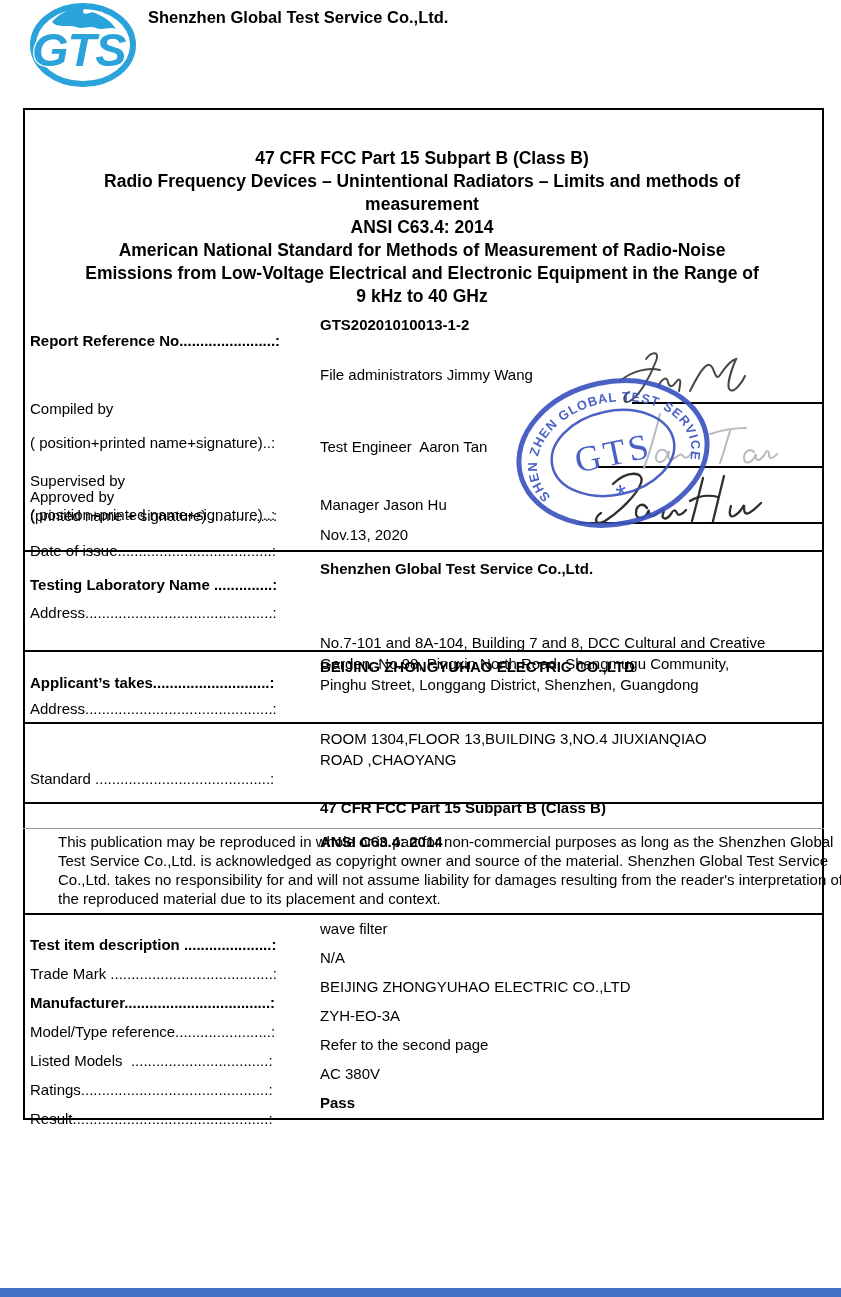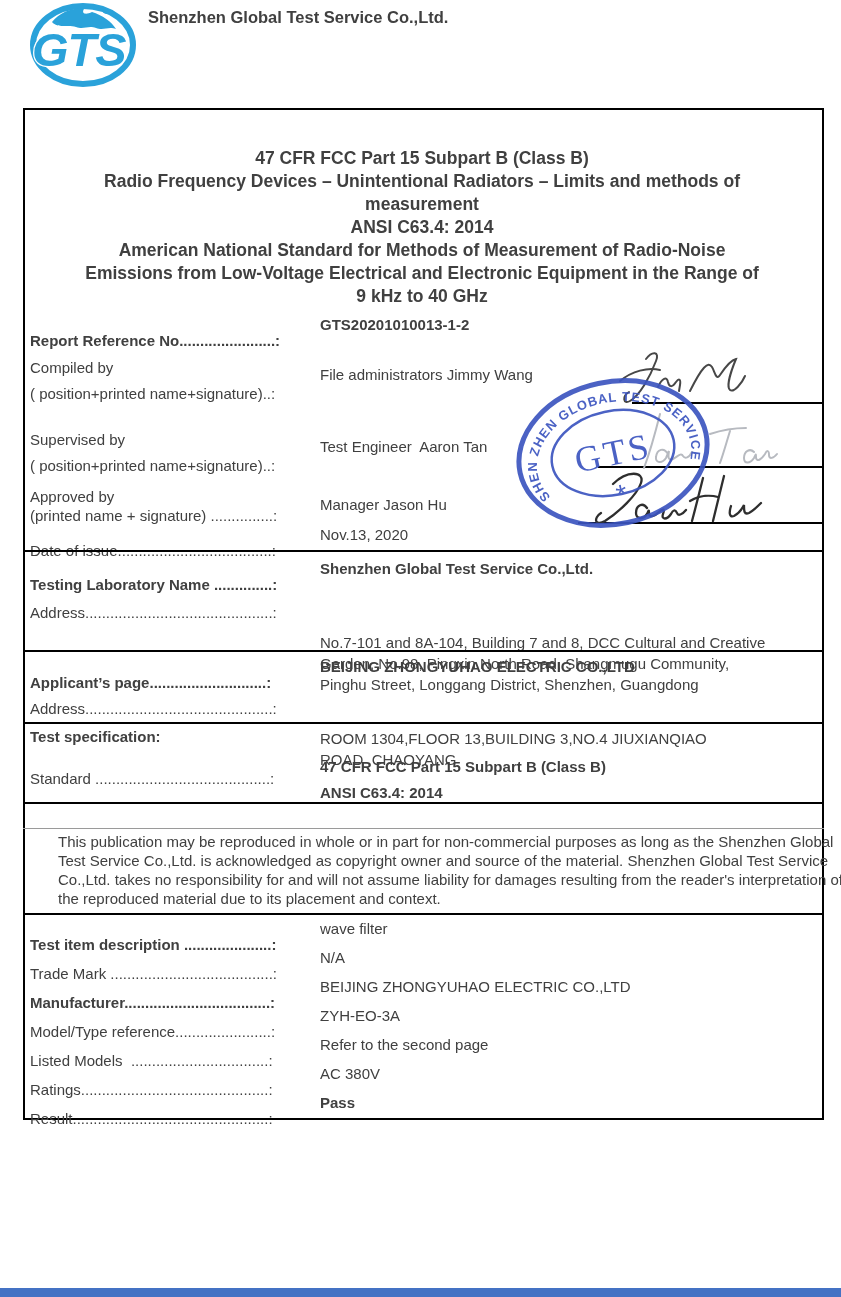--- a/index.html
+++ b/index.html
@@ -1,39 +1,39 @@
 <!DOCTYPE html>
 <html><head>
 <meta charset="utf-8">
 <style>
   html,body{margin:0;padding:0;background:#fff;}
   .page{
     position:relative;width:841px;height:1297px;background:#fff;overflow:hidden;
-    font-family:"Liberation Sans",sans-serif;color:#404040;
+    font-family:"Liberation Sans",sans-serif;color:#000000;
   }
   
   .logo{position:absolute;left:26px;top:2px;width:114px;height:86px;}
   .co-name{position:absolute;left:148px;top:8px;font-size:16.5px;font-weight:bold;white-space:pre;}
   .co-addr{position:absolute;left:148px;top:36px;font-size:15.5px;line-height:26px;white-space:pre-line;}
   
   .doc-box{position:absolute;left:23px;top:108px;width:797px;height:1008px;border:2px solid #000;}
   .sep{position:absolute;left:23px;width:801px;height:0;border-top:2px solid #000;}
   .sep.thin{border-top:1px solid #9a9a9a;}
   
   .doc-title{position:absolute;left:27px;top:114px;width:790px;text-align:center;
     font-size:23px;font-weight:bold;letter-spacing:.5px;}
   .doc-subtitles{position:absolute;left:27px;top:147px;width:790px;text-align:center;
     font-size:17.5px;font-weight:bold;line-height:23px;white-space:pre-line;}
   
   .row{position:absolute;left:30px;width:792px;font-size:15px;}
   .lbl{position:absolute;left:0;top:16px;white-space:pre;}
   .val{position:absolute;left:290px;top:0;white-space:pre;}
   .b{font-weight:bold;}
   .ml{white-space:pre-line;}
-  .lh26{line-height:26px;} .lh21{line-height:21px;margin-top:44px;} .lh19{line-height:19px;}
+  .lh26{line-height:34px;margin-top:37px;} .lh21{line-height:21px;margin-top:44px;} .lh19{line-height:19px;}
   .fullw{position:absolute;left:30px;width:786px;font-size:15px;}
   .para{line-height:19px;margin-left:28px;}
   
   .sigline{position:absolute;height:0;border-top:2px solid #000;}
   .sig{position:absolute;}
   .stamp{position:absolute;left:512px;top:377px;width:202px;height:152px;opacity:.92;}
   .bottom-bar{position:absolute;left:0;top:1288px;width:841px;height:9px;background:#4472c4;}
 </style>
 </head>
 <body>
@@ -96,33 +96,32 @@
   <div class="row" style="top:588px">
     <div class="lbl">Address.............................................:</div>
     <div class="val ml lh21">No.7-101 and 8A-104, Building 7 and 8, DCC Cultural and Creative
 Garden, No.98, Pingxin North Road, Shangmugu Community,
 Pinghu Street, Longgang District, Shenzhen, Guangdong</div>
   </div>
 
   <div class="sep" style="top:650px"></div>
 
   <div class="row" style="top:658px">
-    <div class="lbl b">Applicant’s page............................:</div>
+    <div class="lbl b">Applicant’s takes............................:</div>
     <div class="val b">BEIJING ZHONGYUHAO ELECTRIC CO.,LTD</div>
   </div>
 
   <div class="row" style="top:684px">
     <div class="lbl">Address.............................................:</div>
     <div class="val ml lh21">ROOM 1304,FLOOR 13,BUILDING 3,NO.4 JIUXIANQIAO
 ROAD ,CHAOYANG</div>
   </div>
 
   <div class="sep" style="top:722px"></div>
 
-  <div class="fullw b" style="top:728px">Test specification:</div>
 
   <div class="row" style="top:754px">
     <div class="lbl">Standard ..........................................:</div>
     <div class="val b ml lh26">47 CFR FCC Part 15 Subpart B (Class B)
 ANSI C63.4: 2014</div>
   </div>
 
   <div class="sep" style="top:802px"></div>
 
 

